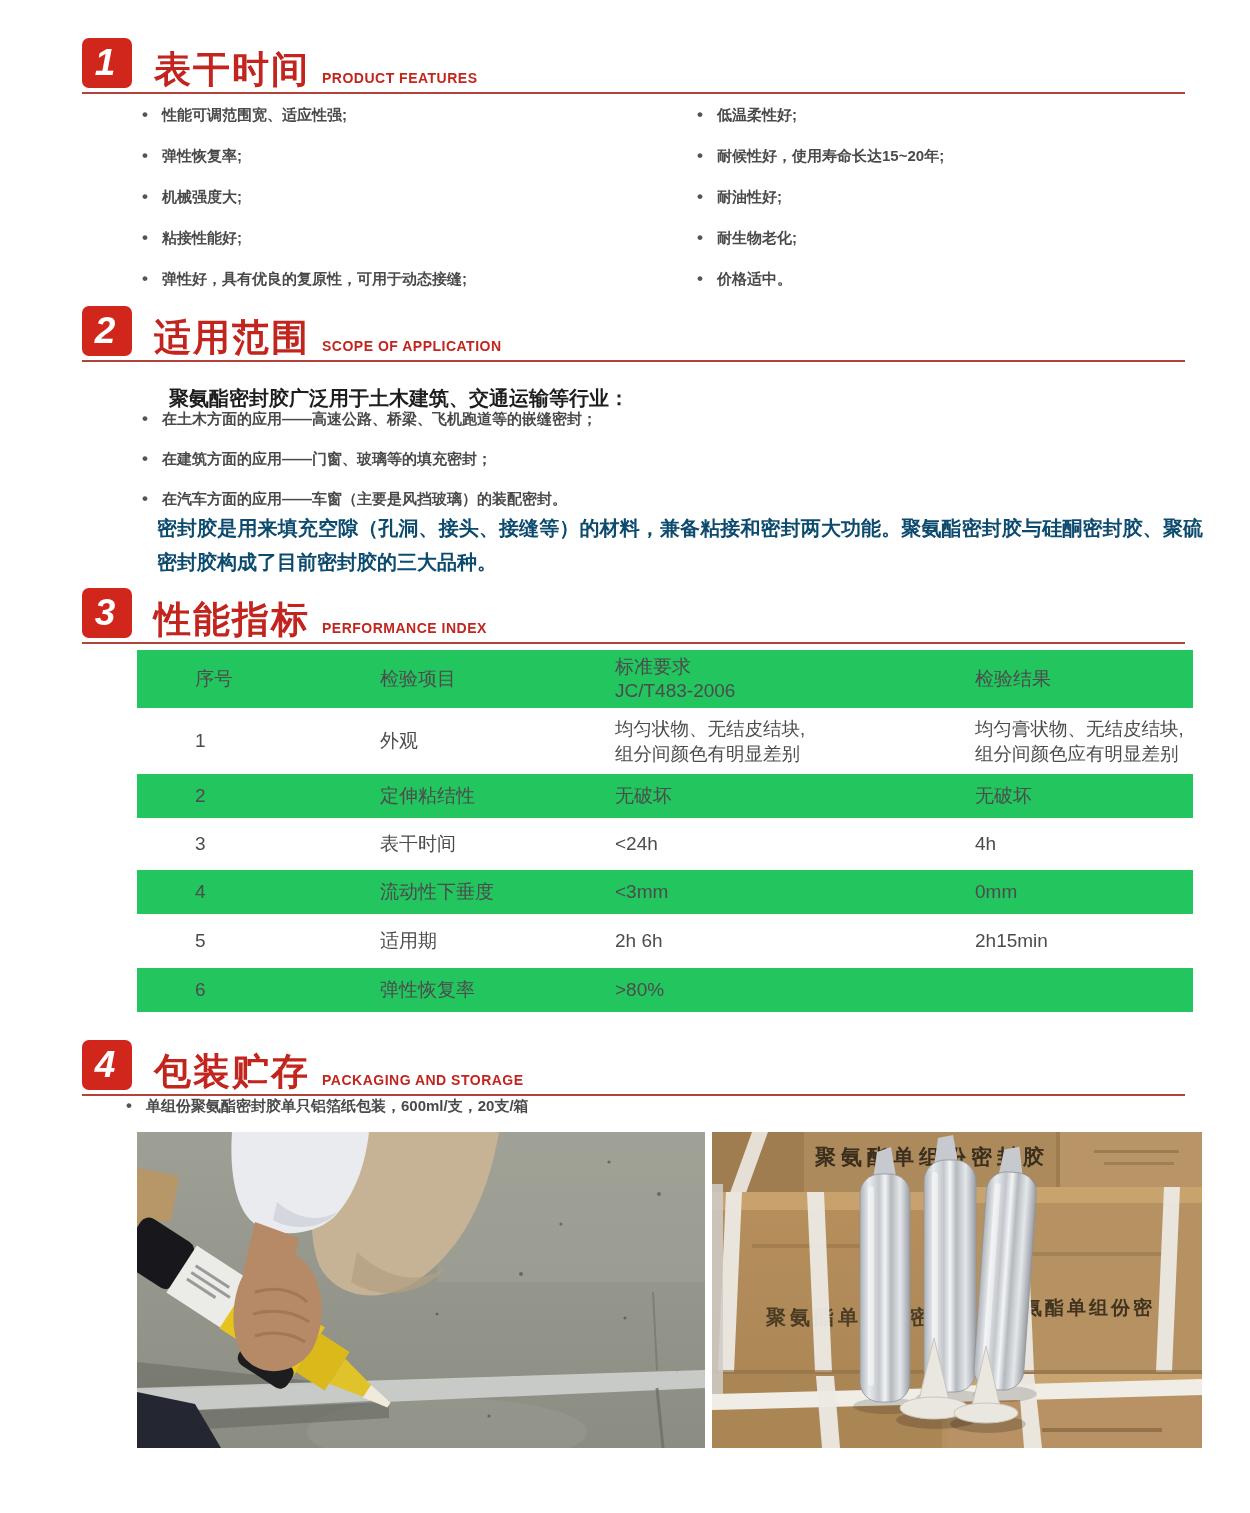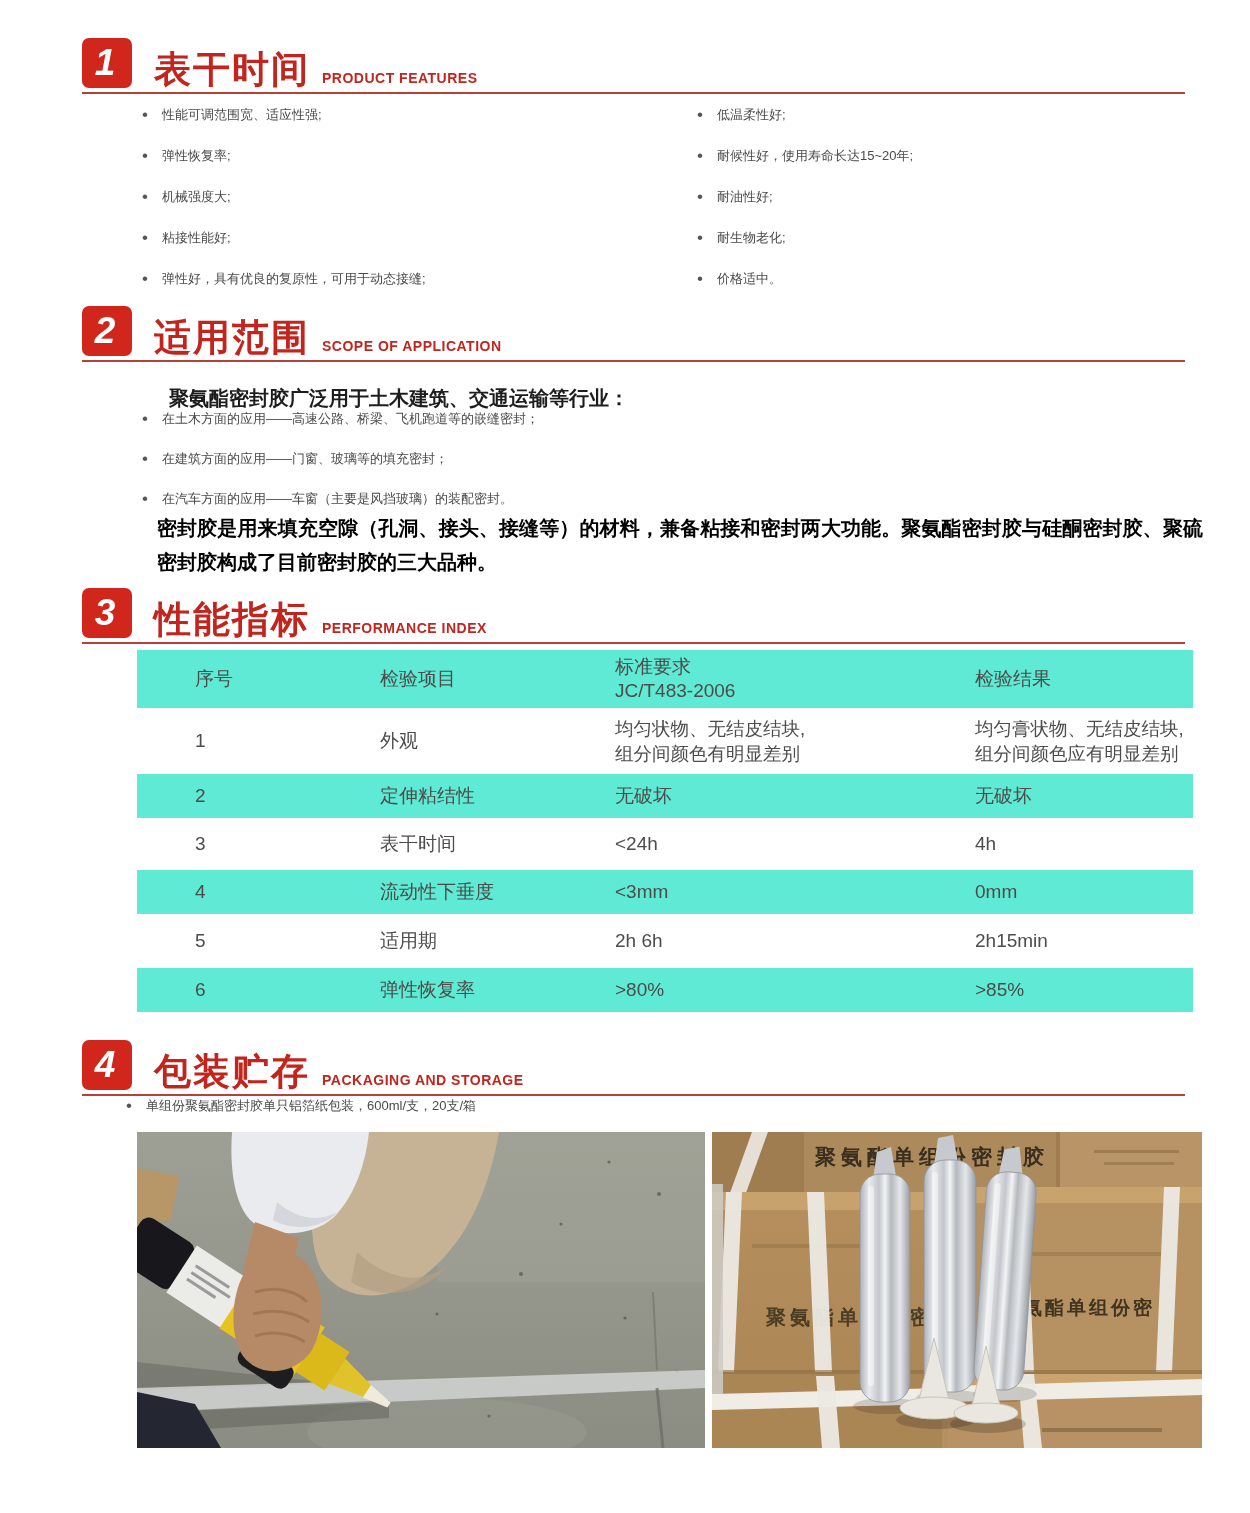--- a/index.html
+++ b/index.html
@@ -10,34 +10,34 @@
   .sec{position:absolute;left:82px;width:1103px;border-bottom:2px solid #b2423c;padding-bottom:4px;}
   .sec-inner{display:flex;align-items:flex-end;}
   .badge{width:50px;height:50px;background:#d1261c;border-radius:7px;color:#ffffff;
          display:flex;align-items:center;justify-content:center;flex:0 0 auto;}
   .badge span{font-size:37px;font-weight:bold;font-style:italic;transform:translateX(-2px);}
   .sec-title{margin:0 0 0 22px;font-size:37px;line-height:1;font-weight:800;color:#c2251e;letter-spacing:2px;}
   .sec-sub{margin-left:12px;margin-bottom:2px;font-size:14px;font-weight:bold;color:#c2251e;letter-spacing:.5px;}
 
   
   .blist{position:absolute;list-style:none;margin:0;padding:0;}
-  .blist li{position:relative;margin:0 0 17px 22px;font-size:13px;line-height:24px;}
+  .blist li{position:relative;margin:0 0 17px 22px;font-size:15px;line-height:24px;font-weight:bold;}
   .blist li::before{content:"•";position:absolute;left:-20px;top:0;color:#555;font-size:17px;}
   .blist.tight li{margin-bottom:15px;line-height:25px;}
 
   .scope-intro{position:absolute;left:157px;top:373px;margin:12px;font-size:20px;font-weight:bold;color:#1d1d1d;}
   .scope-note{position:absolute;left:157px;top:511px;width:1046px;margin:0;font-size:20px;
-              font-weight:bold;color:#000000;line-height:34px;text-align:justify;}
+              font-weight:bold;color:#0c4a6e;line-height:34px;text-align:justify;}
 
   
   .ptable{position:absolute;left:137px;top:650px;width:1056px;font-size:19px;color:#4c4c4c;}
   .t-row{display:grid;grid-template-columns:190px 235px 360px 1fr;}
   .t-cell{display:flex;flex-direction:column;justify-content:center;padding-left:53px;box-sizing:border-box;}
   .t-cell:first-child{padding-left:58px;}
-  .grey{background:#5eead4;}
+  .grey{background:#22c55e;}
   .h-head{height:58px;}
   .h-tall{height:66px;}
   .h-s{height:44px;}
   .h-m{height:52px;}
   .h-m2{height:54px;}
   .two-line span{display:block;line-height:25px;font-size:18.5px;}
   .c3sub{display:block;line-height:24px;}
 
   
   .pack-note{position:absolute;left:124px;top:1094px;}
@@ -151,21 +151,20 @@
       <div class="t-cell">5</div>
       <div class="t-cell">适用期</div>
       <div class="t-cell">2h 6h</div>
       <div class="t-cell">2h15min</div>
     </div>
 
     <div class="t-row grey h-s">
       <div class="t-cell">6</div>
       <div class="t-cell">弹性恢复率</div>
       <div class="t-cell">&gt;80%</div>
-      <div class="t-cell">&gt;85%</div>
     </div>
   </div>
 
   <div class="sec" style="top:1040px">
     <div class="sec-inner">
       <div class="badge">
           <span>4</span>
         </div>
       <h2 class="sec-title">包装贮存</h2>
       <span class="sec-sub">PACKAGING AND STORAGE</span>

